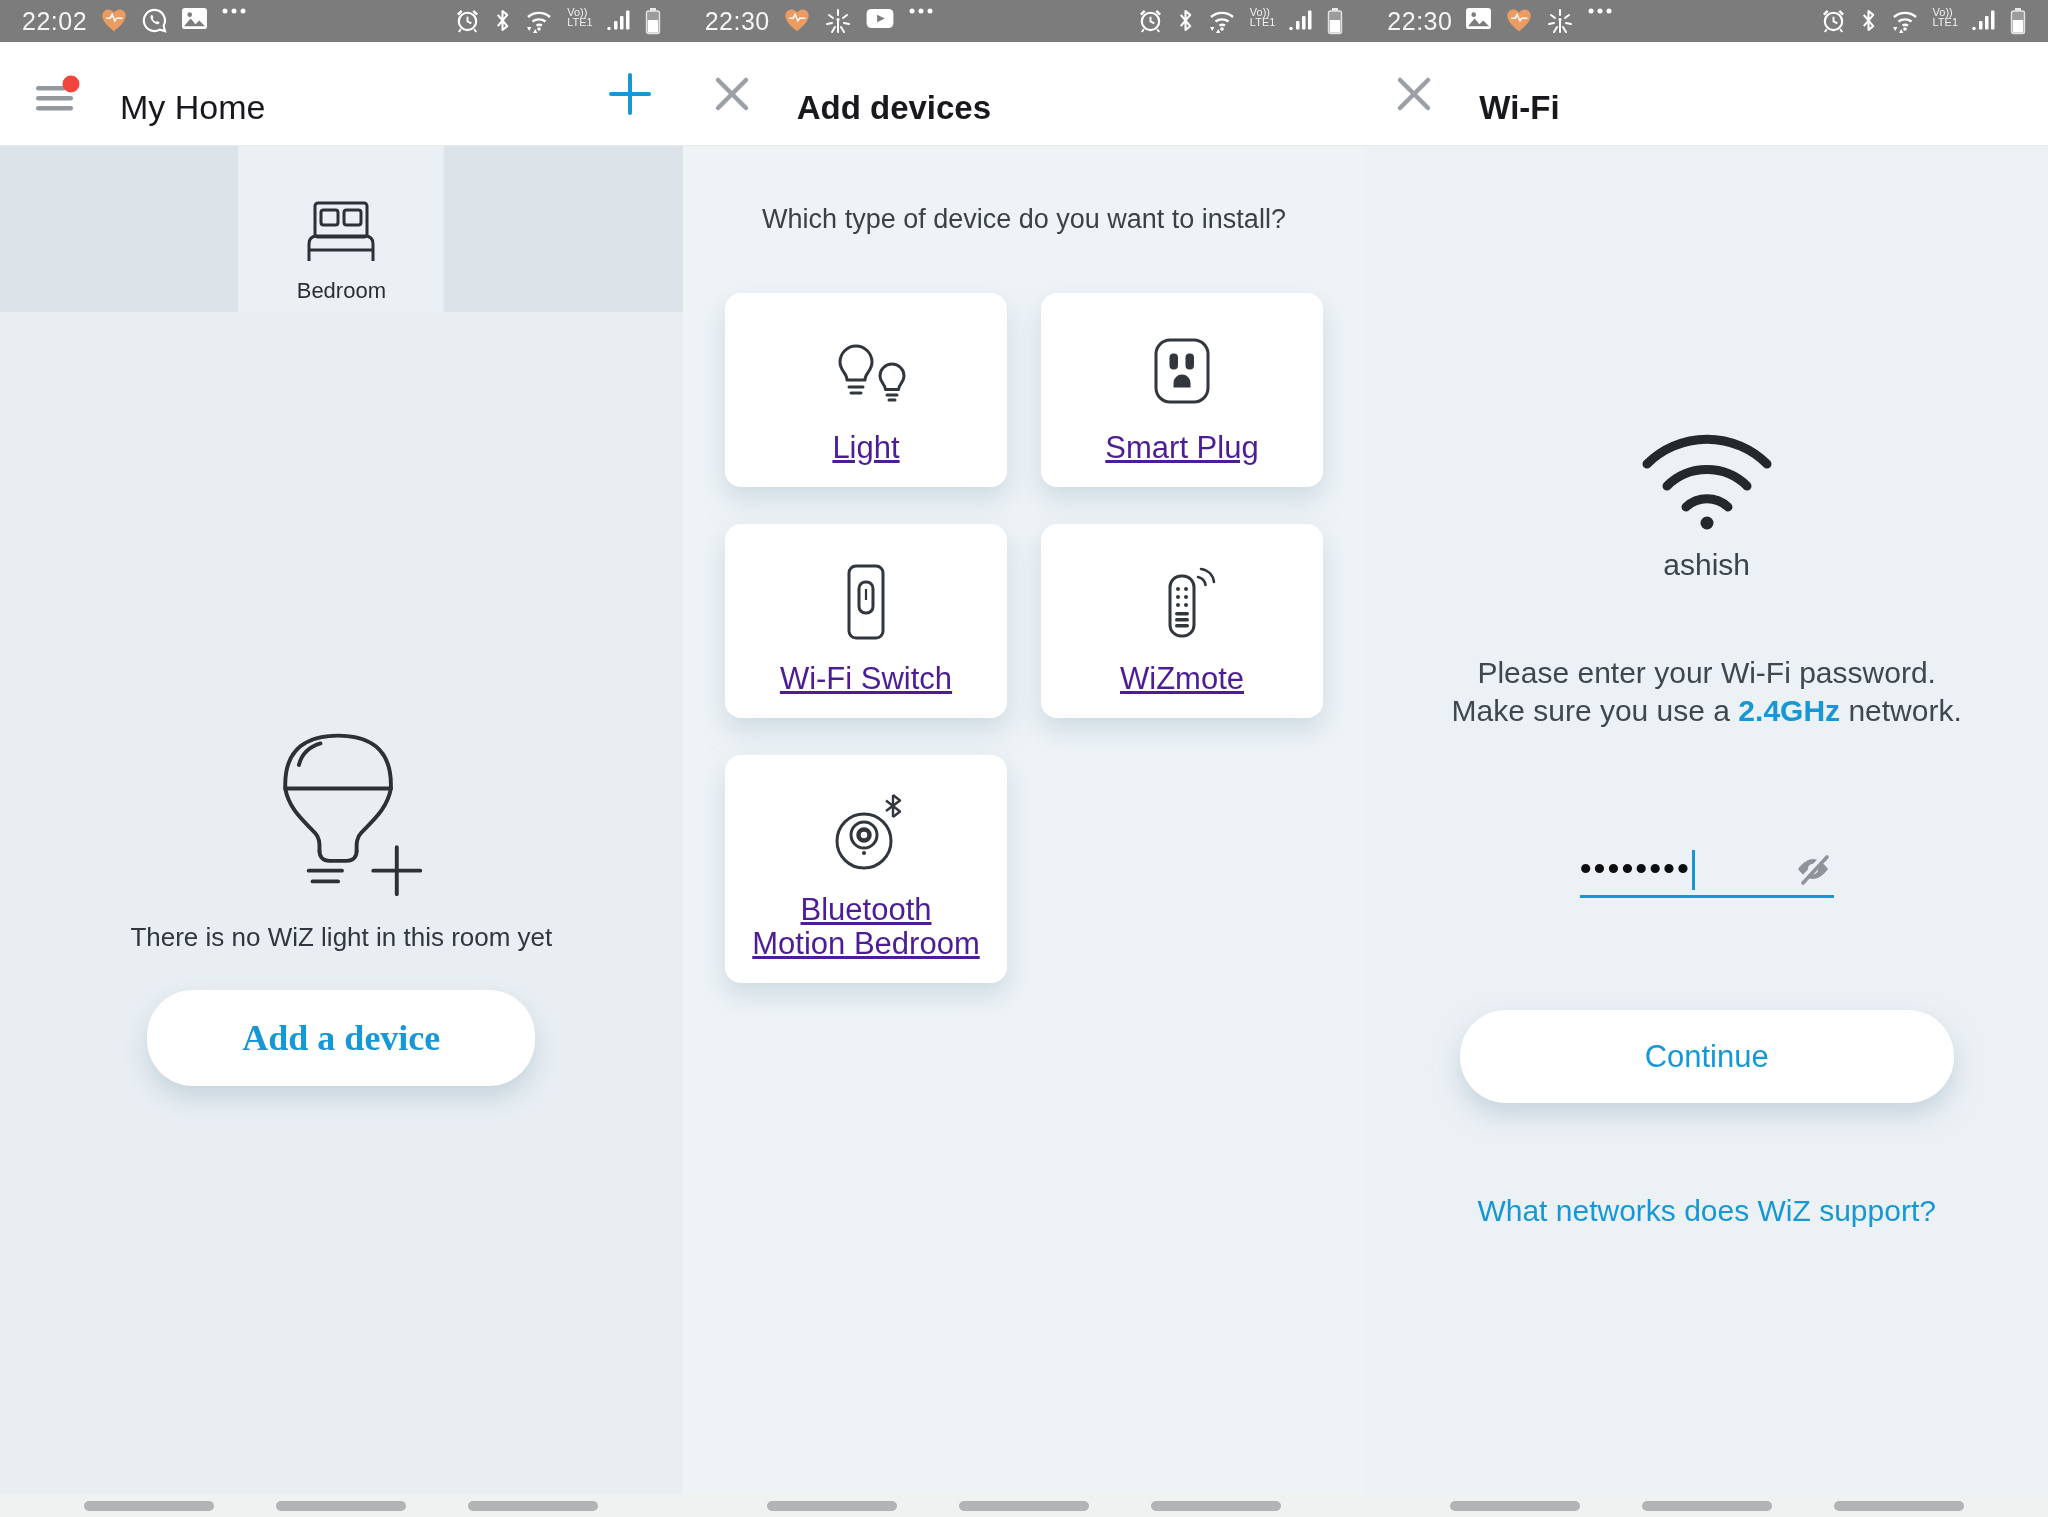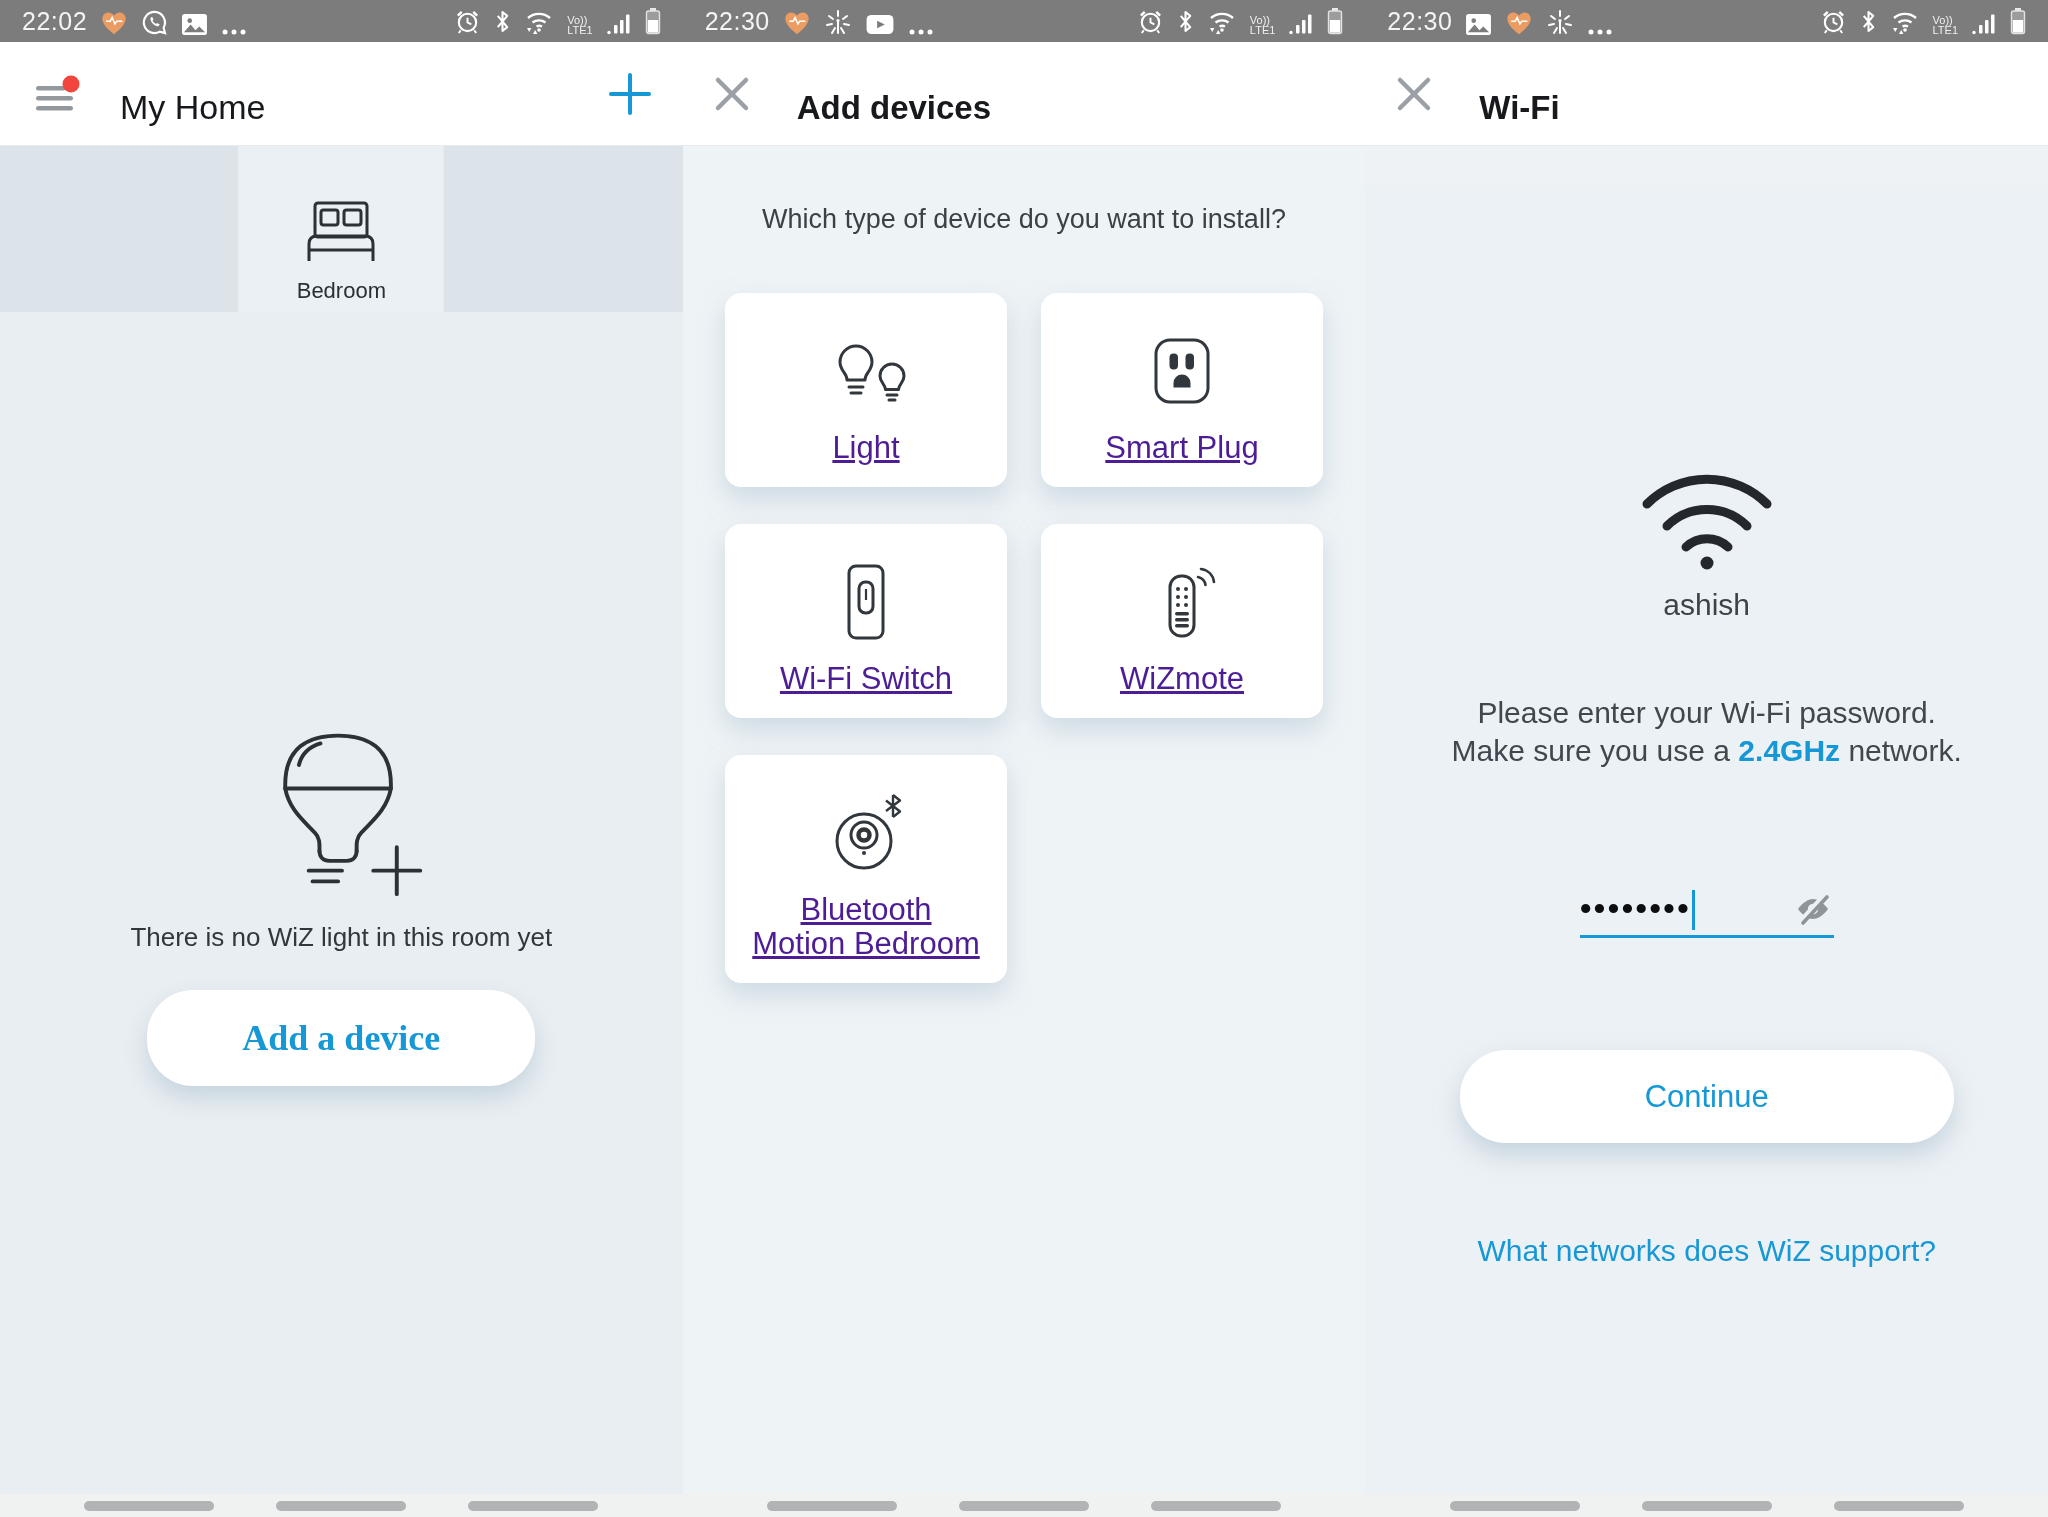--- a/index.html
+++ b/index.html
@@ -3,36 +3,36 @@
 <meta charset="utf-8">
 <style>
   * { margin:0; padding:0; box-sizing:border-box; }
   html,body { width:2048px; height:1517px; }
   body { font-family:"Liberation Sans", sans-serif; background:#eef2f5; overflow:hidden; position:relative; }
   .screens { display:flex; width:2048px; height:1517px; }
   .panel { flex:1; display:flex; flex-direction:column; position:relative; overflow:hidden; }
 
   
   .statusbar { height:42px; background:#7c7c7c; color:#f4f4f4; display:flex; align-items:center; justify-content:space-between; padding:0 22px; flex:none; }
-  .sb-group { display:flex; align-items:flex-end; gap:13px; }
+  .sb-group { display:flex; align-items:flex-start; gap:13px; }
   .sb-time { font-size:25px; letter-spacing:.5px; }
   .volte { font-size:11px; line-height:10px; color:#efefef; text-align:left; }
 
   
   .appbar { height:104px; background:#ffffff; display:flex; align-items:center; padding:0 30px; flex:none; border-bottom:1px solid #e7eaec; }
   .appbar-title { font-size:34px; color:#17191c; margin-left:40px;margin-top:28px; }
   .appbar-title.bold { font-weight:bold; font-size:33px; margin-left:46px; }
   .appbar-spacer { flex:1; }
   .icon-btn { display:flex; align-items:center; justify-content:center; cursor:pointer; }
 
   
   .content { flex:1; position:relative; }
   #panel-home .content { background:#e8eef2; }
   #panel-add  .content { background:#eef3f6; }
-  #panel-wifi .content { background:#ecf1f5;margin-top:40px; }
+  #panel-wifi .content { background:#ecf1f5; }
 
   
   .rooms { display:flex; height:166px; }
   .room-side { flex:1; background:#dce4e9; }
   .room-tile-center { width:202px; margin:0 2px; background:#eaf0f4; display:flex; flex-direction:column; align-items:center; justify-content:flex-end; padding-bottom:8px; gap:14px; cursor:pointer; }
   .room-label { font-size:22px; color:#2a2f34; }
   .bulb-wrap { position:absolute; top:572px; left:50%; transform:translateX(-50%); }
   .empty-text { position:absolute; top:776px; width:100%; text-align:center; font-size:26px; color:#31373d; }
   .pill-btn { background:#fff; border:none; border-radius:46px; display:flex; align-items:center; justify-content:center; cursor:pointer; color:#1697d6; font-family:inherit; }
   .add-device-btn { position:absolute; top:844px; left:50%; transform:translateX(-50%); width:388px; height:96px; font-size:36px; font-weight:bold; box-shadow:0 12px 22px rgba(160,182,198,.45);font-family:Liberation Serif, serif; }

